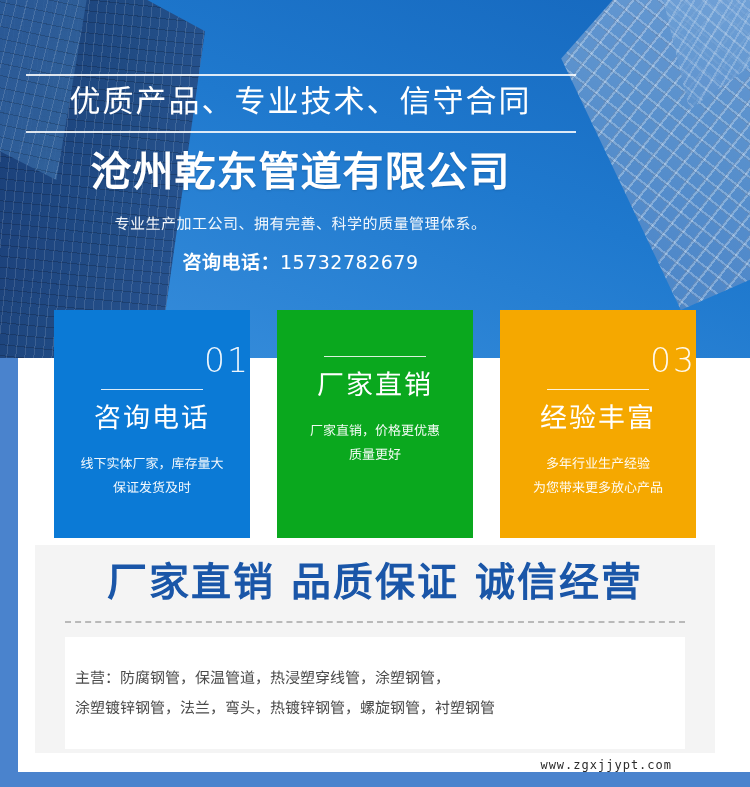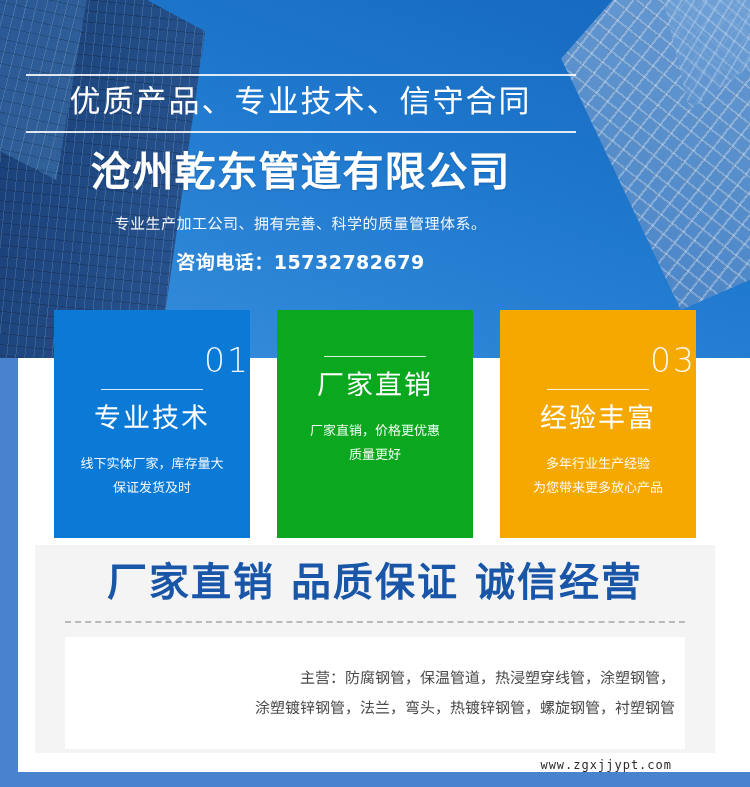--- a/index.html
+++ b/index.html
@@ -153,21 +153,21 @@
 
   .phone-line {
     margin-top: 14px;
     color: #ffffff;
     font-size: 19px;
     font-weight: 700;
     letter-spacing: .5px;
     white-space: nowrap;
   }
   .phone-label { font-weight: 700; }
-  .phone-number { font-weight: 700; }
+  .phone-number { font-weight: 400; }
 
   
   .cards {
     position: absolute;
     left: 0; top: 310px;
     width: 750px;
     display: flex;
     justify-content: center;
     gap: 27px;
     z-index: 5;
@@ -252,21 +252,21 @@
     margin: 16px auto 0;
     width: 620px;
     border-top: 2px dashed #b9b9b9;
   }
   .products {
     margin: 14px auto 0;
     width: 620px;
     background: #ffffff;
     padding: 26px 10px 26px;
     box-sizing: border-box;
-    text-align: right;
+    text-align: left;
     color: #4a4a4a;
     font-size: 15px;
     line-height: 2.0;
   }
   .products div { white-space: nowrap; }
 
   .watermark {
     position: absolute;
     right: 10px;
     top: 400px;
@@ -298,21 +298,21 @@
         <span class="phone-label">咨询电话：</span><span class="phone-number">15732782679</span>
       </div>
     </div>
   </div>
 
   <div class="cards">
 
     <div class="card" id="card-0" style="background: rgb(11, 122, 214);">
       <div class="card-num">01</div>
       <div class="card-rule"></div>
-      <div class="card-title">专业技术</div>
+      <div class="card-title">咨询电话</div>
       <div class="card-desc">
         <div>线下实体厂家，库存量大</div>
         <div>保证发货及时</div>
       </div>
     </div>
 
     <div class="card" id="card-1" style="background: rgb(10, 168, 30);">
       <div class="card-rule"></div>
       <div class="card-title">厂家直销</div>
       <div class="card-desc">

